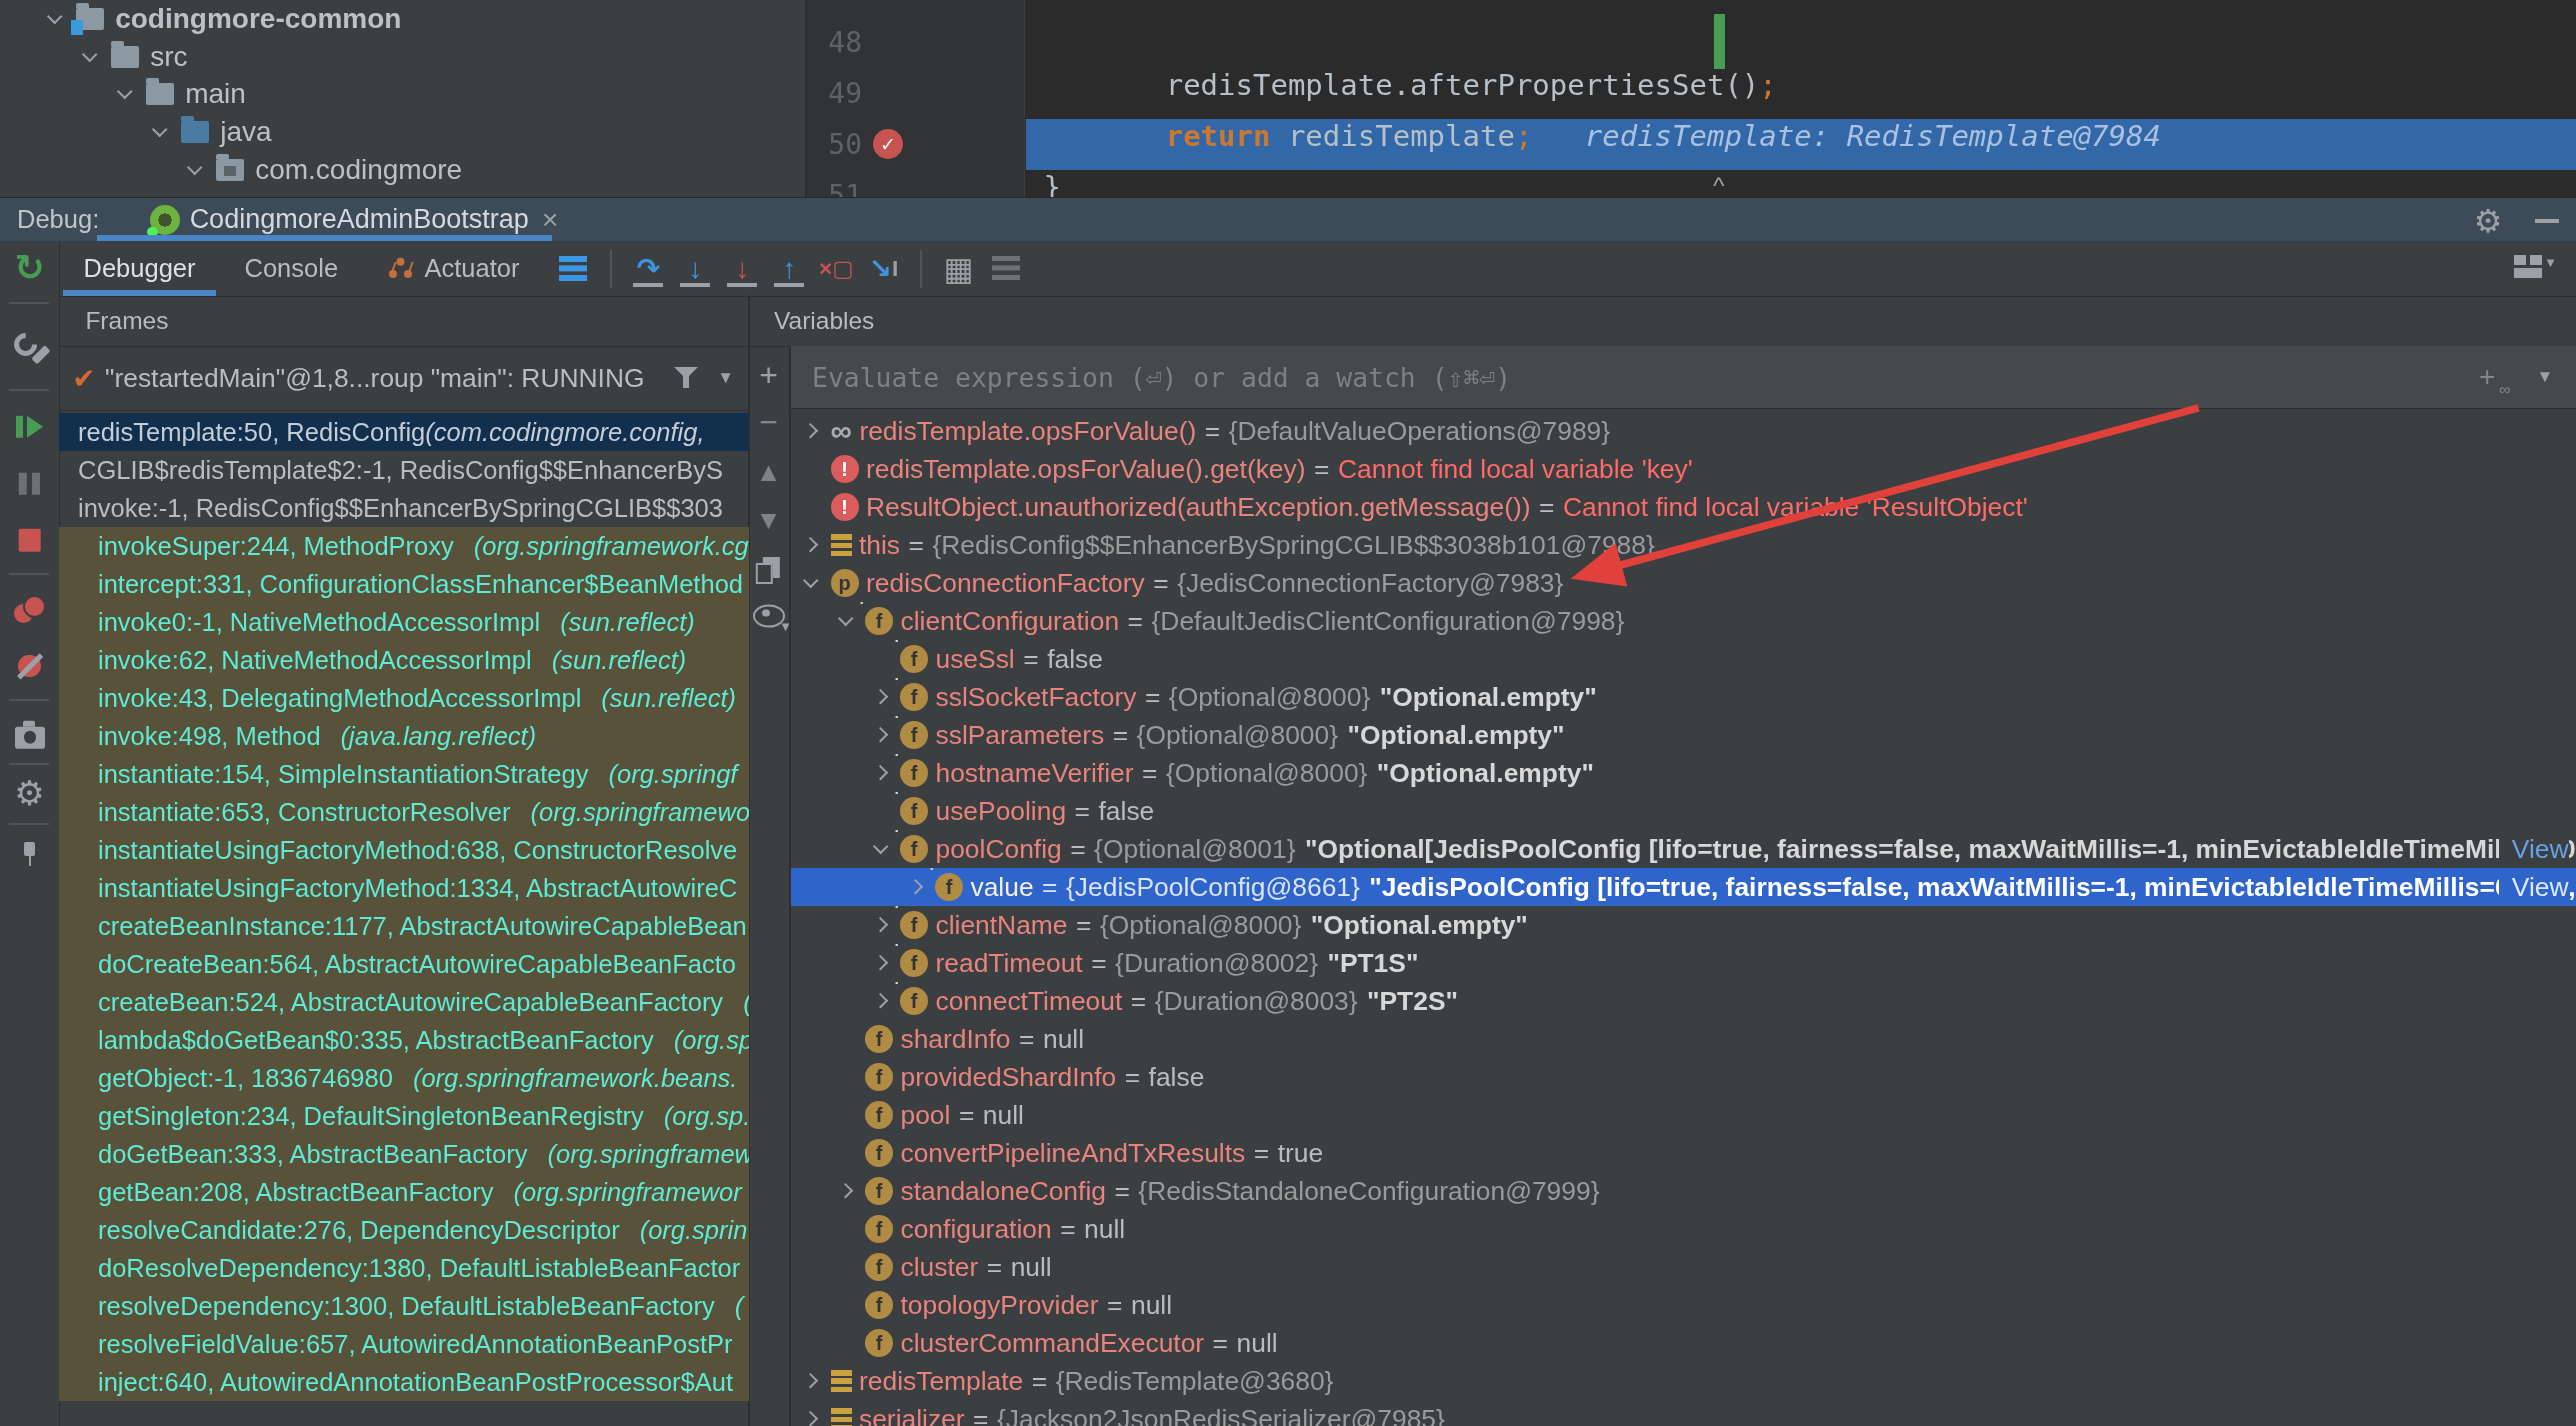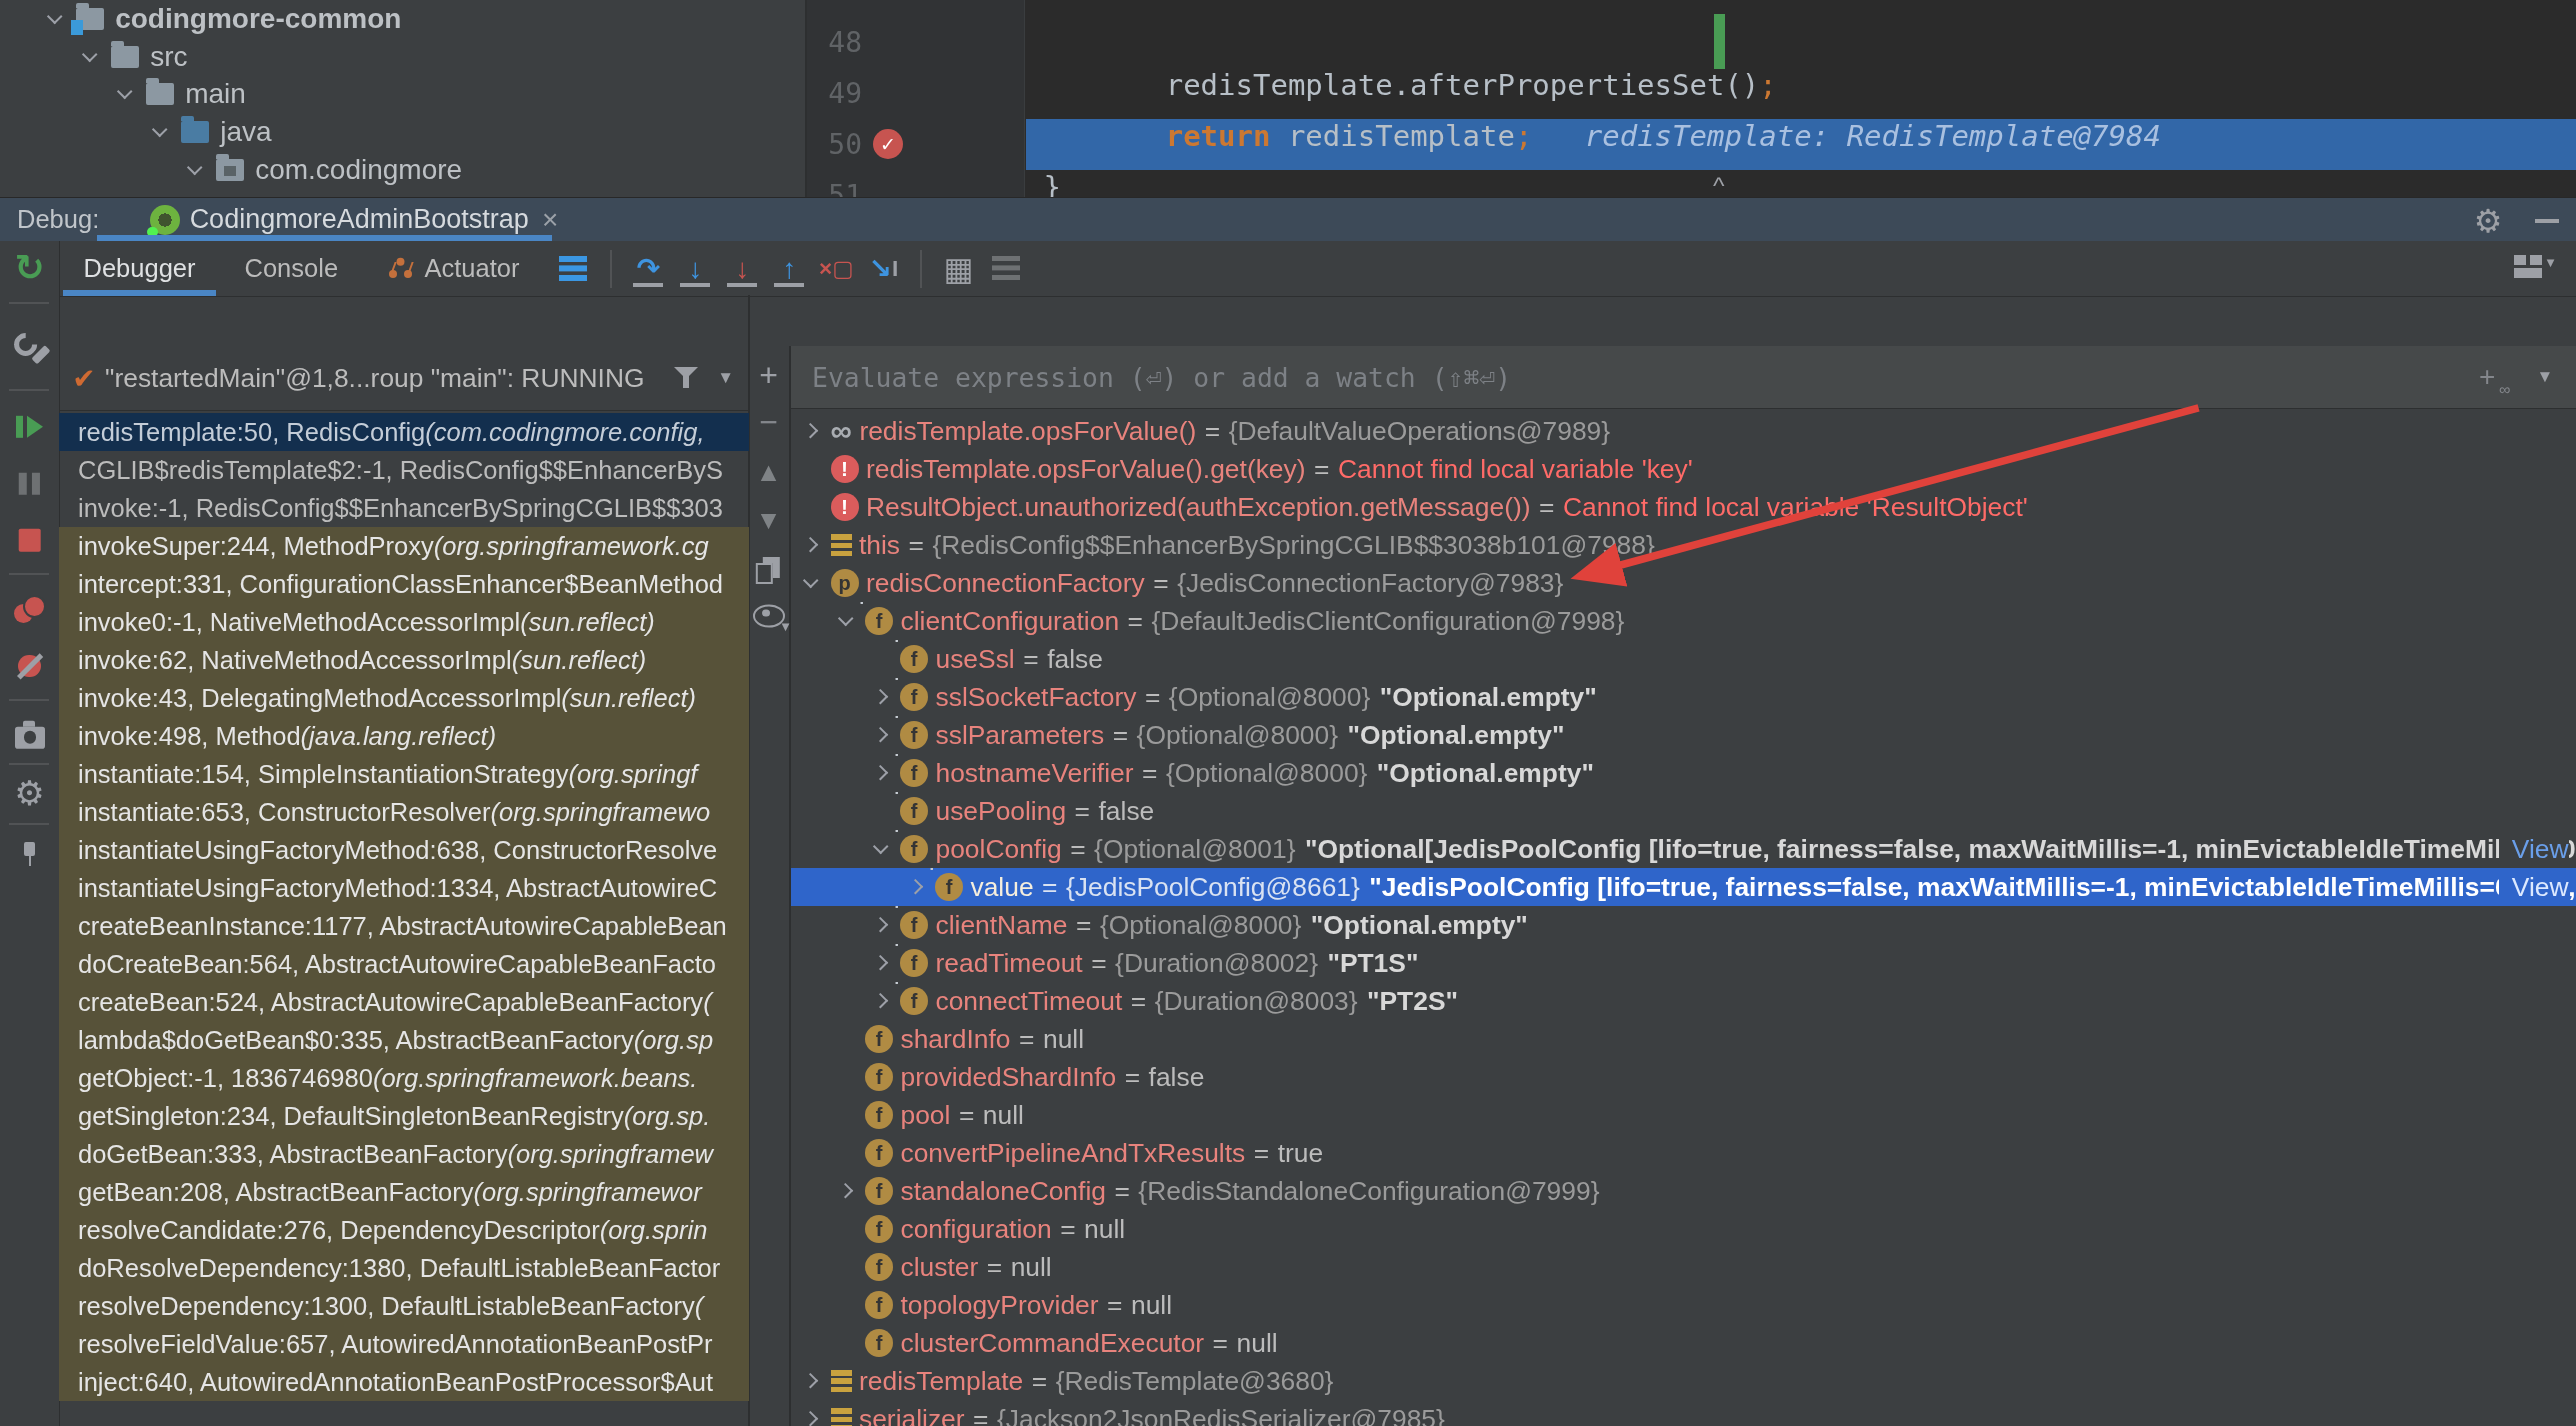--- a/index.html
+++ b/index.html
@@ -53,21 +53,21 @@
   .phead{position:absolute;top:0;height:51px;display:flex;align-items:center;font-size:24.5px;color:#b8bcbf;}
   #vdiv-frames{left:748px;top:295px;width:1.9px;height:1131px;background:#2d2f30;}
   #vdiv-strip{left:789px;top:346px;width:1.9px;height:1080px;background:#2d2f30;}
 
   #threadrow{left:59px;top:346px;width:690px;height:64px;border-bottom:1.9px solid #2d2f30;
              display:flex;align-items:center;font-size:26.4px;color:#bcbcbc;}
   #frames-list{left:59px;top:413px;width:690px;height:1013px;overflow:hidden;}
   .frow{height:38px;display:flex;align-items:center;padding-left:19px;font-size:25.5px;white-space:nowrap;overflow:hidden;}
   .frow .floc{font-style:italic;color:#9b9b9b;}
   .frow.library{background:#575239;}
-  .frow.library span{color:#e5e5e5;}
+  .frow.library span{color:#5eead4;margin-left:20px;}
   .frow.selected{background:#132F4E;}
   .frow.selected span{color:#c4cdd8;}
 
   
   #watchstrip{left:748px;top:346px;width:41px;height:1080px;}
   #watchstrip .wbtn{position:absolute;left:50%;transform:translate(-50%,-50%);color:#9da0a6;font-size:26.4px;}
 
   
   #evalbar{left:791px;top:346px;width:1785px;height:62px;background:#46494a;border-bottom:1.9px solid #2d2f30;
            display:flex;align-items:center;}
@@ -299,20 +299,24 @@
       <span class="lbtn icon gray" style="top: 552px; font-size: 34px;">⚙</span>
       <span class="lbtn icon ic-pin" style="top: 613px;"></span>
       <div class="lsep" style="top: 61px;"></div>
       <div class="lsep" style="top: 148px;"></div>
       <div class="lsep" style="top: 332px;"></div>
       <div class="lsep" style="top: 458px;"></div>
       <div class="lsep" style="top: 522px;"></div>
       <div class="lsep" style="top: 582px;"></div>
     </div>
 
+  <div id="headers" class="abs">
+    <div class="phead" style="left:26.4px">Frames</div>
+    <div class="phead" style="left:715px">Variables</div>
+  </div>
   <div id="vdiv-frames" class="abs"></div>
   <div id="vdiv-strip" class="abs"></div>
 
   <div id="threadrow" class="abs">
     <span style="color:#cf6a32;font-size:28px;margin:0 9.4px 0 13.2px;font-weight:700;">✔</span>
     <span class="nowrap" style="flex:1">"restartedMain"@1,8...roup "main": RUNNING</span>
     <span class="icon ic-funnel" style="margin-right:15px"></span>
     <span class="mini-caret" style="font-size:17px;margin-right:15px">▼</span>
   </div>
 

